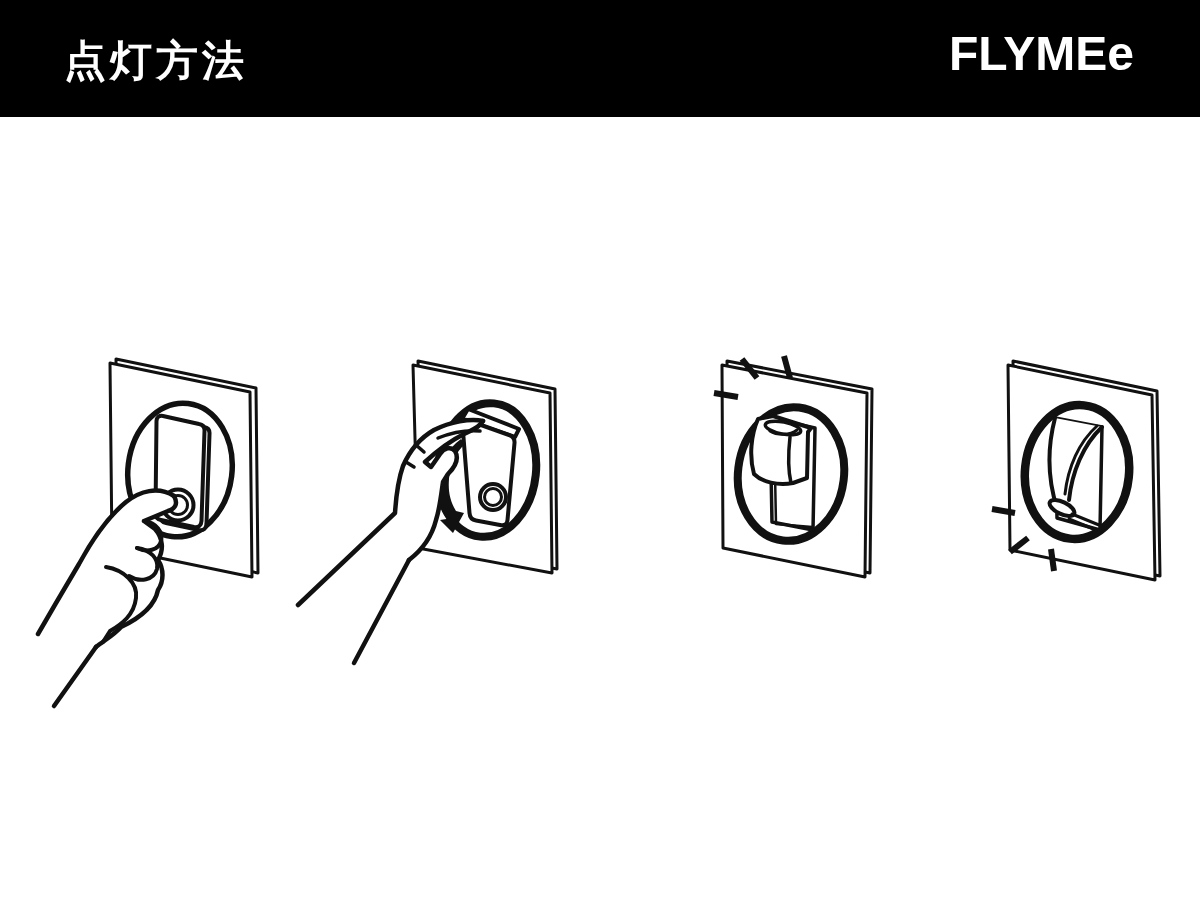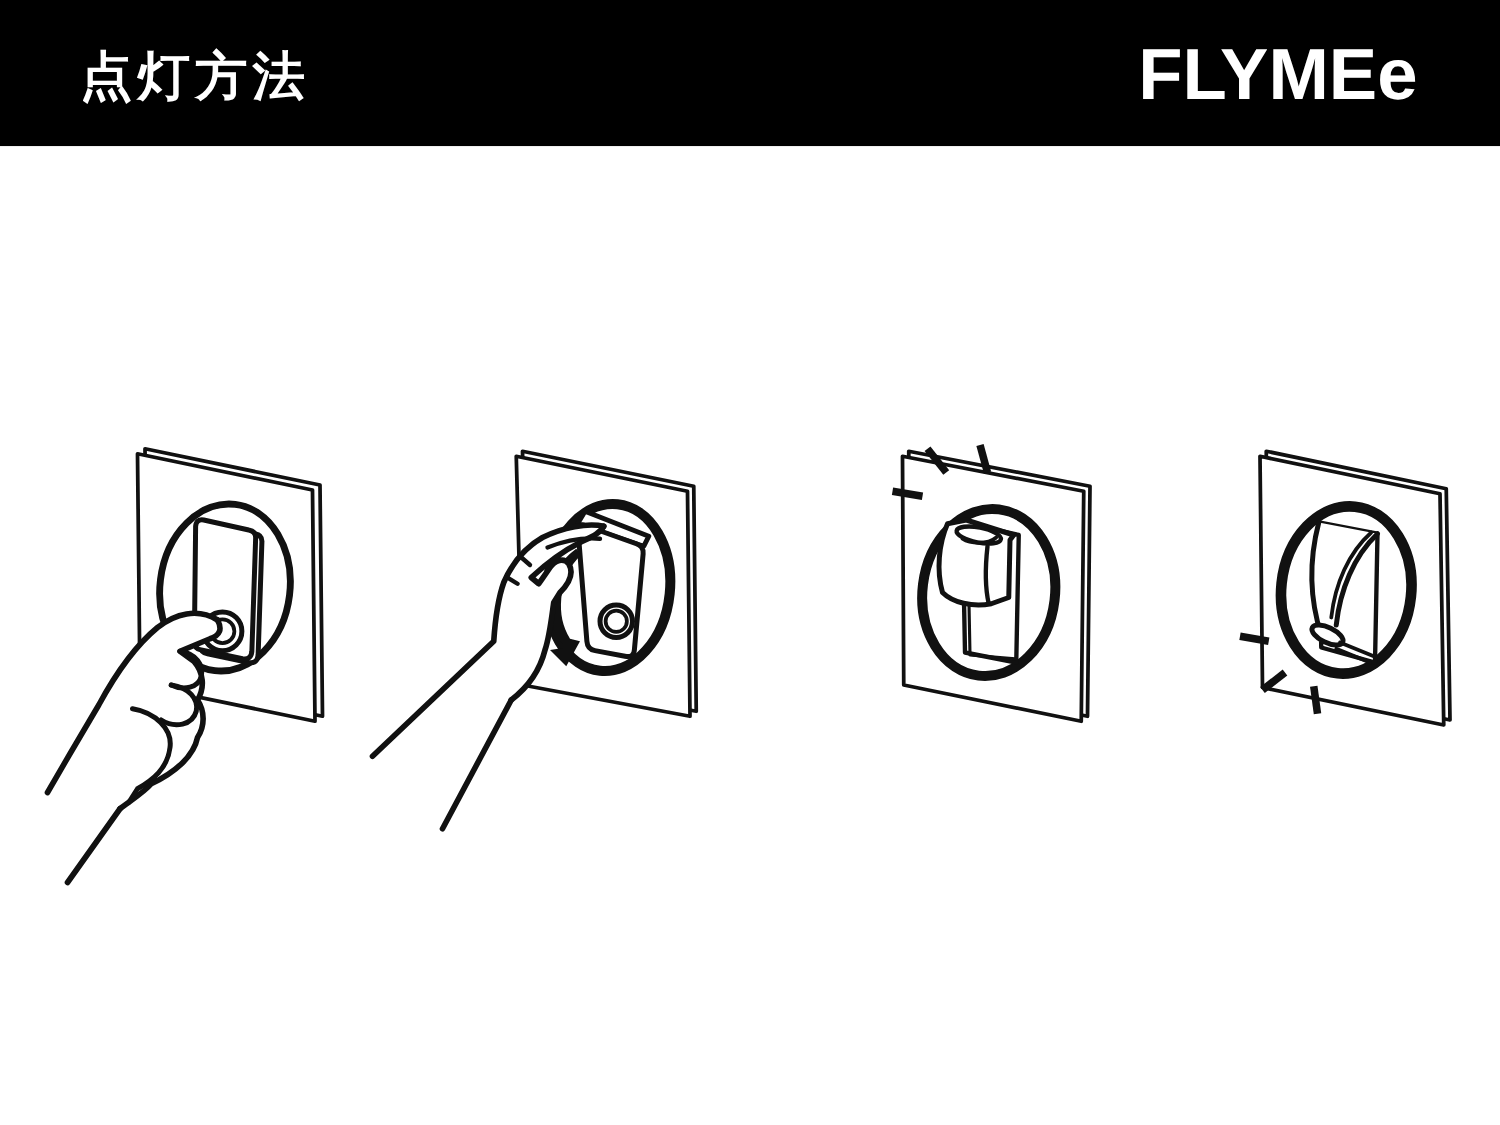--- a/index.html
+++ b/index.html
@@ -15,21 +15,21 @@
     background: var(--header-bg, #000000);
     color: var(--header-text, #ffffff);
   }
   .header .title {
     position: absolute; left: 64px; top: 33px;
     font-size: 42px; font-weight: bold; letter-spacing: 4px;
     font-family: "Liberation Sans", "DejaVu Sans", sans-serif;
   }
   .header .logo {
     position: absolute; right: 66px; top: 26px;
-    font-size: 58px; font-weight: bold; letter-spacing: 0px;
+    font-size: 48px; font-weight: bold; letter-spacing: 0px;
     font-family: "Liberation Sans", sans-serif;
   }
 
   .canvas {
     position: absolute; left: 0; top: 117px; width: 1200px; height: 783px;
     background: var(--canvas-bg, #ffffff);
   }
   .fig { position: absolute; color: var(--line, #111111); }
   .fig svg { display: block; width: 100%; height: 100%; }
   #fig1 { left: 30px;  top: 233px; width: 250px; height: 365px; }

